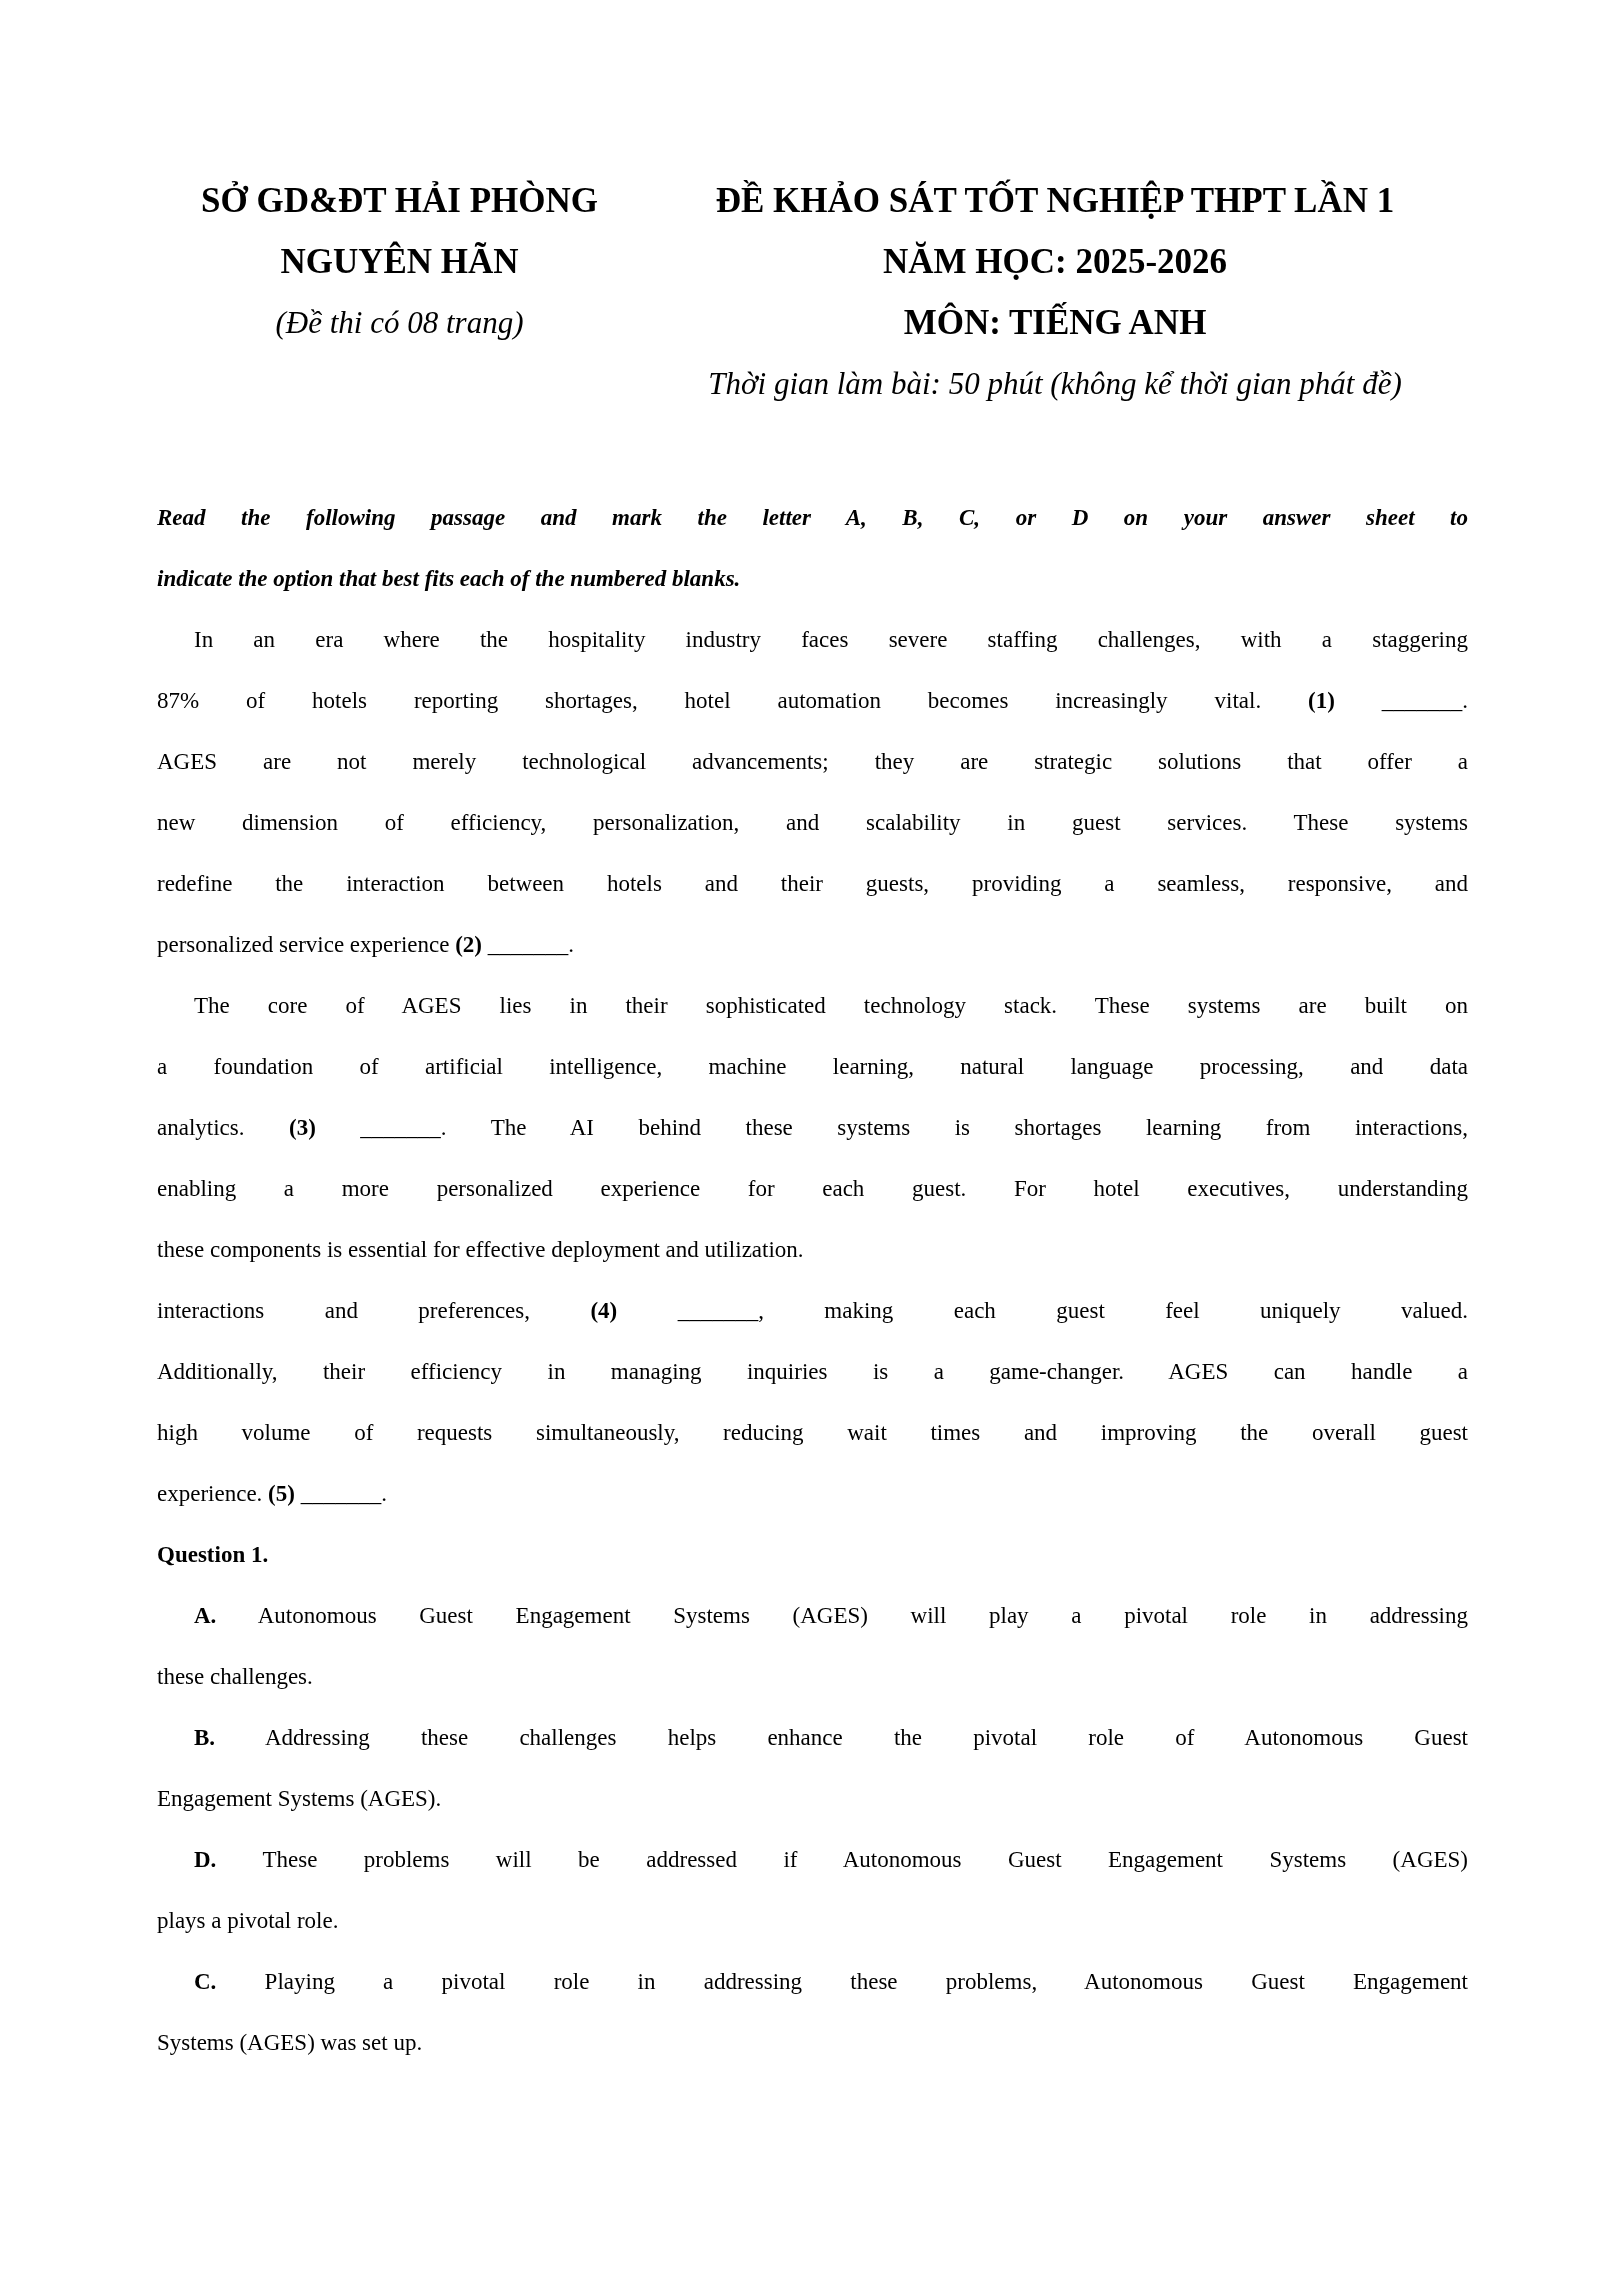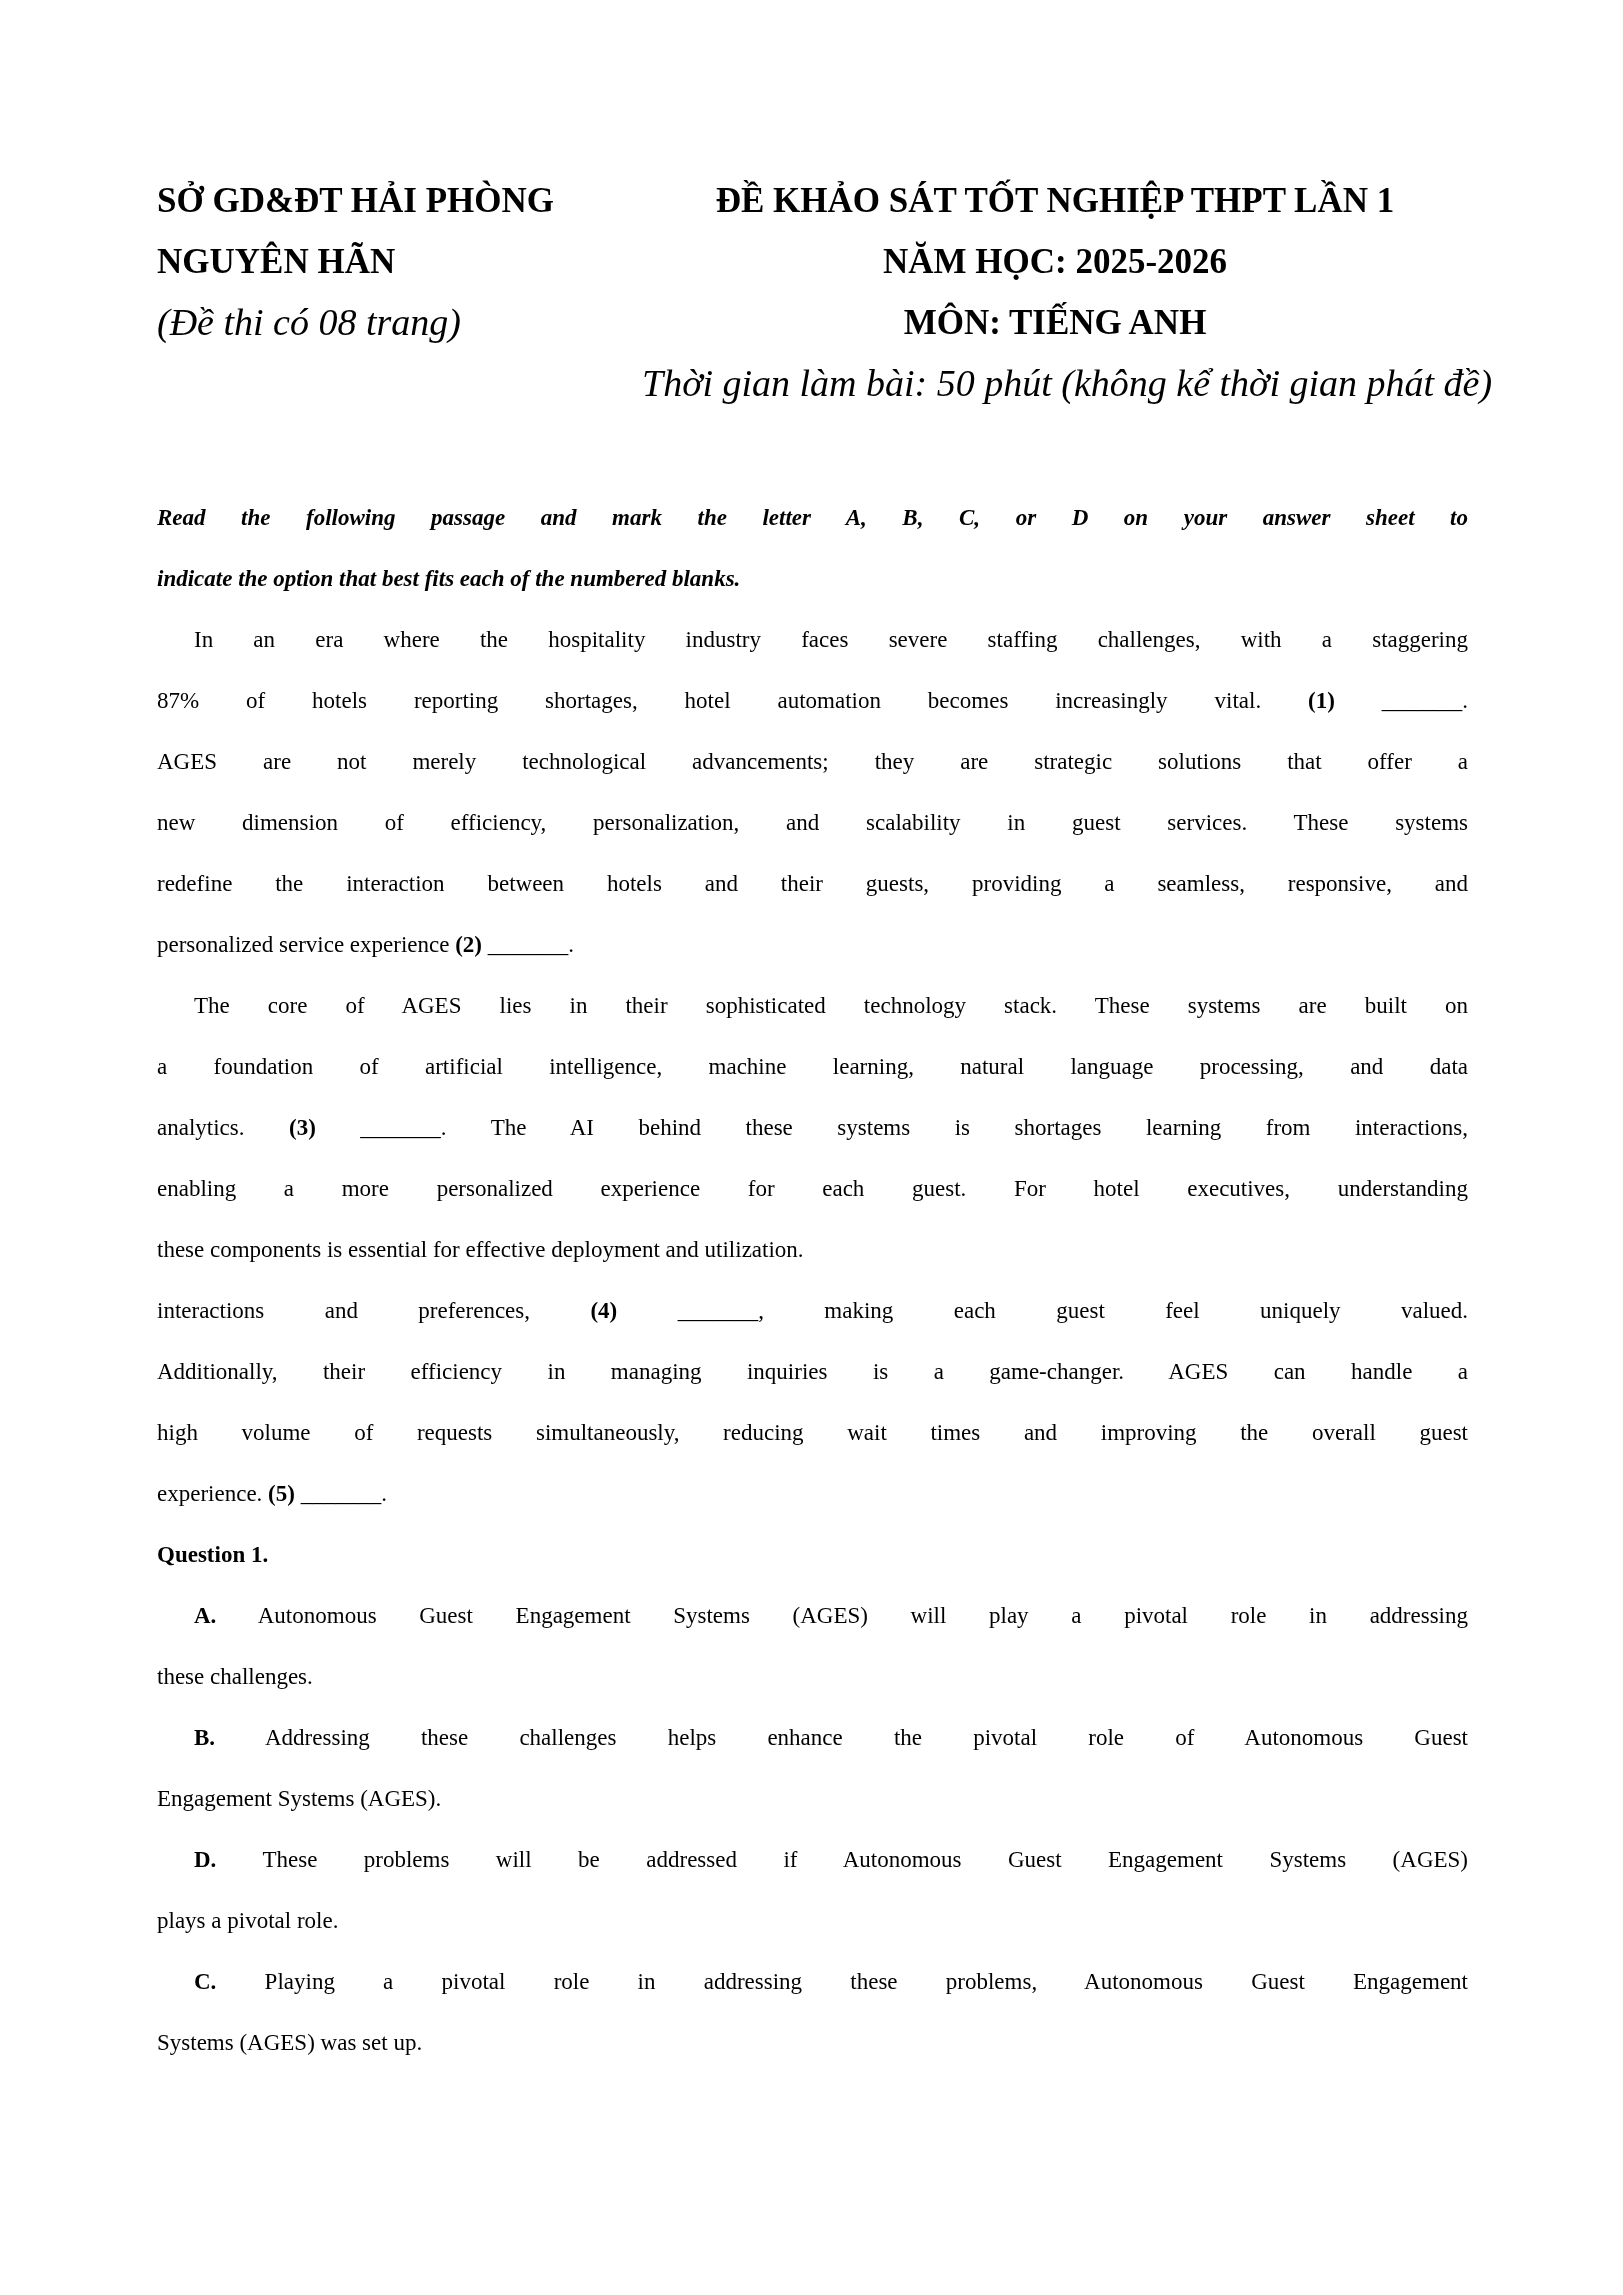--- a/index.html
+++ b/index.html
@@ -8,27 +8,27 @@
     position:relative;
     width:1624px;height:2295px;
     background:#ffffff;color:#000000;
     box-sizing:border-box;
     padding:170px 156px 0 157px;
     font-family:"Liberation Serif","DejaVu Serif",serif;
     overflow:hidden;
   }
   
   .header{display:flex;}
-  .header-left{width:485px;text-align:left;}
+  .header-left{width:485px;text-align:center;}
   .header-right{width:826px;text-align:center;}
   .hline{
     line-height:61px;font-size:35px;font-weight:bold;
     white-space:nowrap;
   }
-  .hline.it{font-weight:normal;font-style:italic;font-size:38px;}
+  .hline.it{font-weight:normal;font-style:italic;font-size:31px;}
   
   .gap{height:73px;}
   
   .line{
     line-height:61px;font-size:23px;
     text-align:justify;text-align-last:justify;
   }
   .line.noj{text-align:left;text-align-last:left;}
   .line.ind{padding-left:37px;}
   .b{font-weight:bold;}

